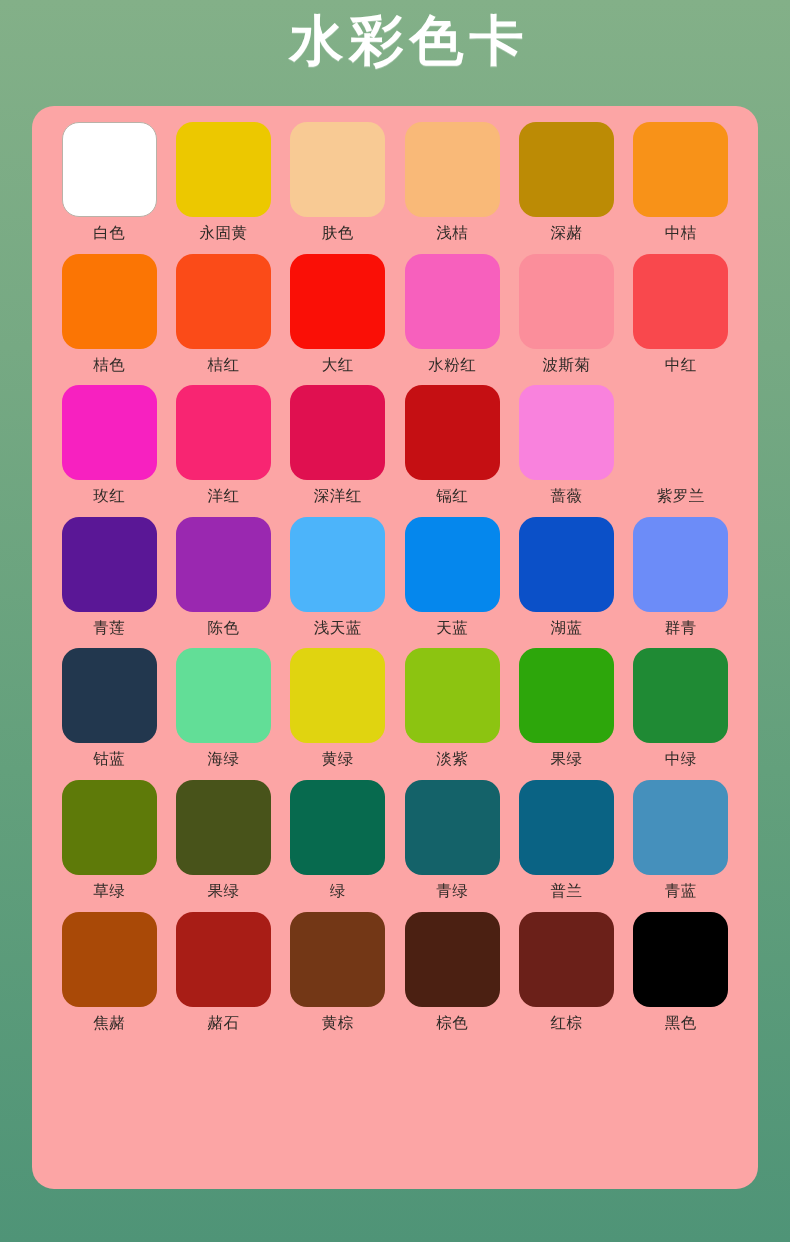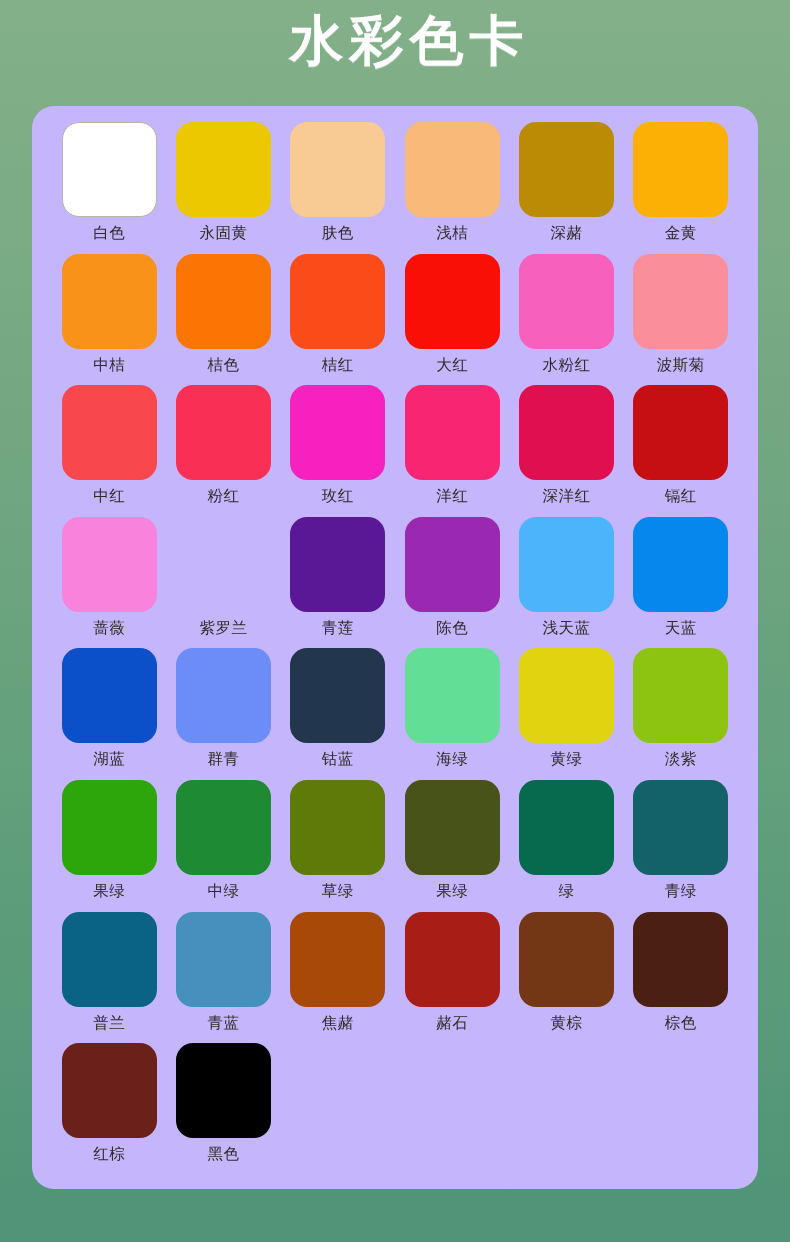--- a/index.html
+++ b/index.html
@@ -24,21 +24,21 @@
     padding-top:13px;
     text-shadow:0 1px 0 rgba(255,255,255,0.25);
   }
 
   .card {
     position:absolute;
     left:32px;
     top:106px;
     width:726px;
     height:1083px;
-    background:#c4b5fd;
+    background:#fca5a5;
     border-radius:22px;
   }
 
   .grid {
     position:absolute;
     left:25px;
     top:12px;
     right:25px;
     display:grid;
     grid-template-columns:repeat(6,1fr);
@@ -96,24 +96,20 @@
         </div>
         <div class="cell">
           <div class="swatch" style="background: rgb(249, 185, 120);"></div>
           <div class="label">浅桔</div>
         </div>
         <div class="cell">
           <div class="swatch" style="background: rgb(188, 139, 5);"></div>
           <div class="label">深赭</div>
         </div>
         <div class="cell">
-          <div class="swatch" style="background: rgb(252, 176, 5);"></div>
-          <div class="label">金黄</div>
-        </div>
-        <div class="cell">
           <div class="swatch" style="background: rgb(248, 146, 24);"></div>
           <div class="label">中桔</div>
         </div>
         <div class="cell">
           <div class="swatch" style="background: rgb(251, 117, 4);"></div>
           <div class="label">桔色</div>
         </div>
         <div class="cell">
           <div class="swatch" style="background: rgb(251, 75, 24);"></div>
           <div class="label">桔红</div>
@@ -128,24 +124,20 @@
         </div>
         <div class="cell">
           <div class="swatch" style="background: rgb(251, 142, 155);"></div>
           <div class="label">波斯菊</div>
         </div>
         <div class="cell">
           <div class="swatch" style="background: rgb(249, 72, 77);"></div>
           <div class="label">中红</div>
         </div>
         <div class="cell">
-          <div class="swatch" style="background: rgb(249, 47, 85);"></div>
-          <div class="label">粉红</div>
-        </div>
-        <div class="cell">
           <div class="swatch" style="background: rgb(247, 33, 192);"></div>
           <div class="label">玫红</div>
         </div>
         <div class="cell">
           <div class="swatch" style="background: rgb(248, 37, 114);"></div>
           <div class="label">洋红</div>
         </div>
         <div class="cell">
           <div class="swatch" style="background: rgb(224, 16, 80);"></div>
           <div class="label">深洋红</div>

